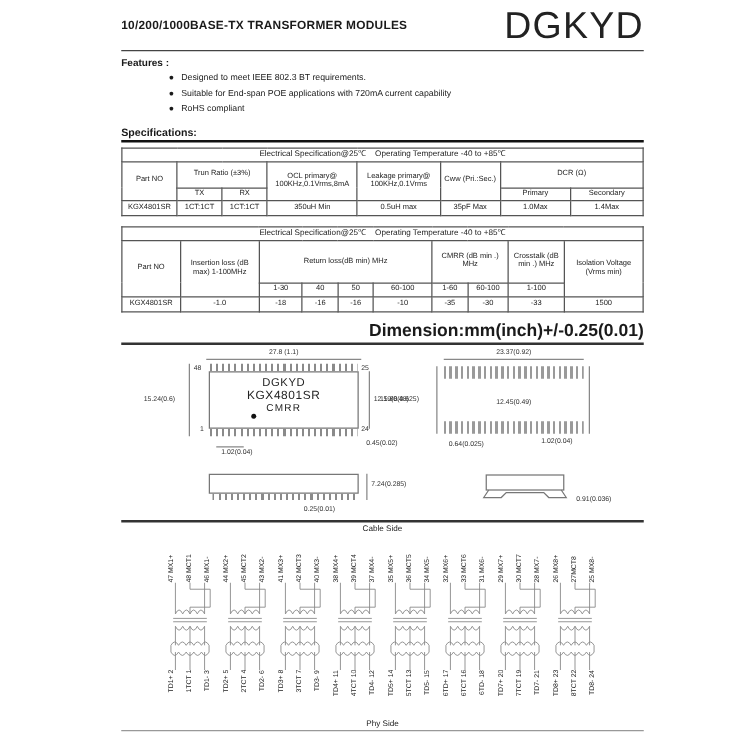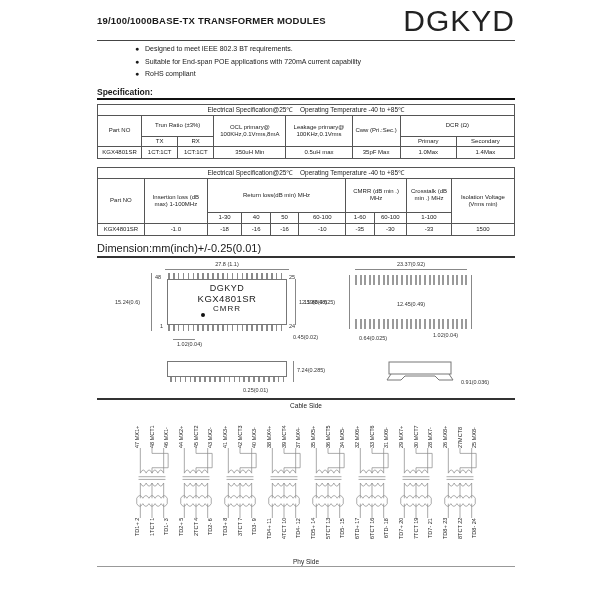--- a/index.html
+++ b/index.html
@@ -29,21 +29,21 @@
   td,th { border:1px solid #555; font-size:6px; font-weight:normal; text-align:center; vertical-align:middle; padding:1px 1px; line-height:7px; color:#222; }
   .tbl-top th { white-space:pre; font-size:6.5px; height:11px; }
   .t1 .r2 td { height:21px; }
   .t1 .r3 td { height:10px; }
   .t1 .r4 td { height:12px; }
   .t2 .r2 td { height:34px; }
   .t2 .r3 td { height:11px; }
   .t2 .r4 td { height:12px; }
 
   
-  .dim-heading { text-align:left; font-size:11px; font-weight:normal; margin-top:6px; }
+  .dim-heading { text-align:right; font-size:14px; font-weight:bold; margin-top:6px; }
   .rule-2 { border-top:2px solid #333; margin-top:2px; }
   .drawings { position:relative; width:418px; height:136px; margin-top:3px; }
   .dim { position:absolute; font-size:5.5px; color:#333; line-height:6px; white-space:nowrap; }
   .line-h { position:absolute; border-top:1px solid #888; }
   .line-v { position:absolute; border-left:1px solid #888; }
   .body-outline { position:absolute; border:1px solid #777; background:#fff; }
   .comb-h { position:absolute; background:repeating-linear-gradient(90deg,#8a8a8a 0 1.6px,transparent 1.6px 4.9px); }
   .pads-h { position:absolute; background:repeating-linear-gradient(90deg,#9a9a9a 0 2px,transparent 2px 4.6px); }
   .marking { position:absolute; left:70px; top:22px; width:120px; text-align:center; color:#222; }
   .marking .m1 { font-size:9px; letter-spacing:.5px; }
@@ -82,32 +82,33 @@
       <path d="M4,62 q3.4,6 6.8,0 q3.4,6 6.8,0 q3.4,6 6.8,0 q3.4,6 6.8,0 q3.4,6 6.8,0"></path>
       <path d="M4,56 V62 M38,56 V62"></path>
       <path d="M8,62 V78 M21,62 V78 M34,62 V78"></path>
     </g>
   </defs>
 </svg>
 
 <div class="page">
 
   <div class="hdr">
-    <div class="doc-title">19/100/1000BASE-TX TRANSFORMER MODULES</div>
+    <div class="doc-title">10/200/1000BASE-TX TRANSFORMER MODULES</div>
     <div class="logo">DGKYD</div>
   </div>
   <div class="rule-1"></div>
 
+  <div class="features-heading">Features :</div>
   <div class="feature-list">
     <div class="feature-item"><span class="bullet">●</span><span>Designed to meet IEEE 802.3 BT requirements.</span></div>
     <div class="feature-item"><span class="bullet">●</span><span>Suitable for End-span POE applications with 720mA current capability</span></div>
     <div class="feature-item"><span class="bullet">●</span><span>RoHS compliant</span></div>
   </div>
 
-  <div class="spec-heading">Specification:</div>
+  <div class="spec-heading">Specifications:</div>
 
   <table class="t1">
     <colgroup>
         <col style="width:44px">
         <col style="width:36px">
         <col style="width:36px">
         <col style="width:72px">
         <col style="width:66px">
         <col style="width:48px">
         <col style="width:56px">

